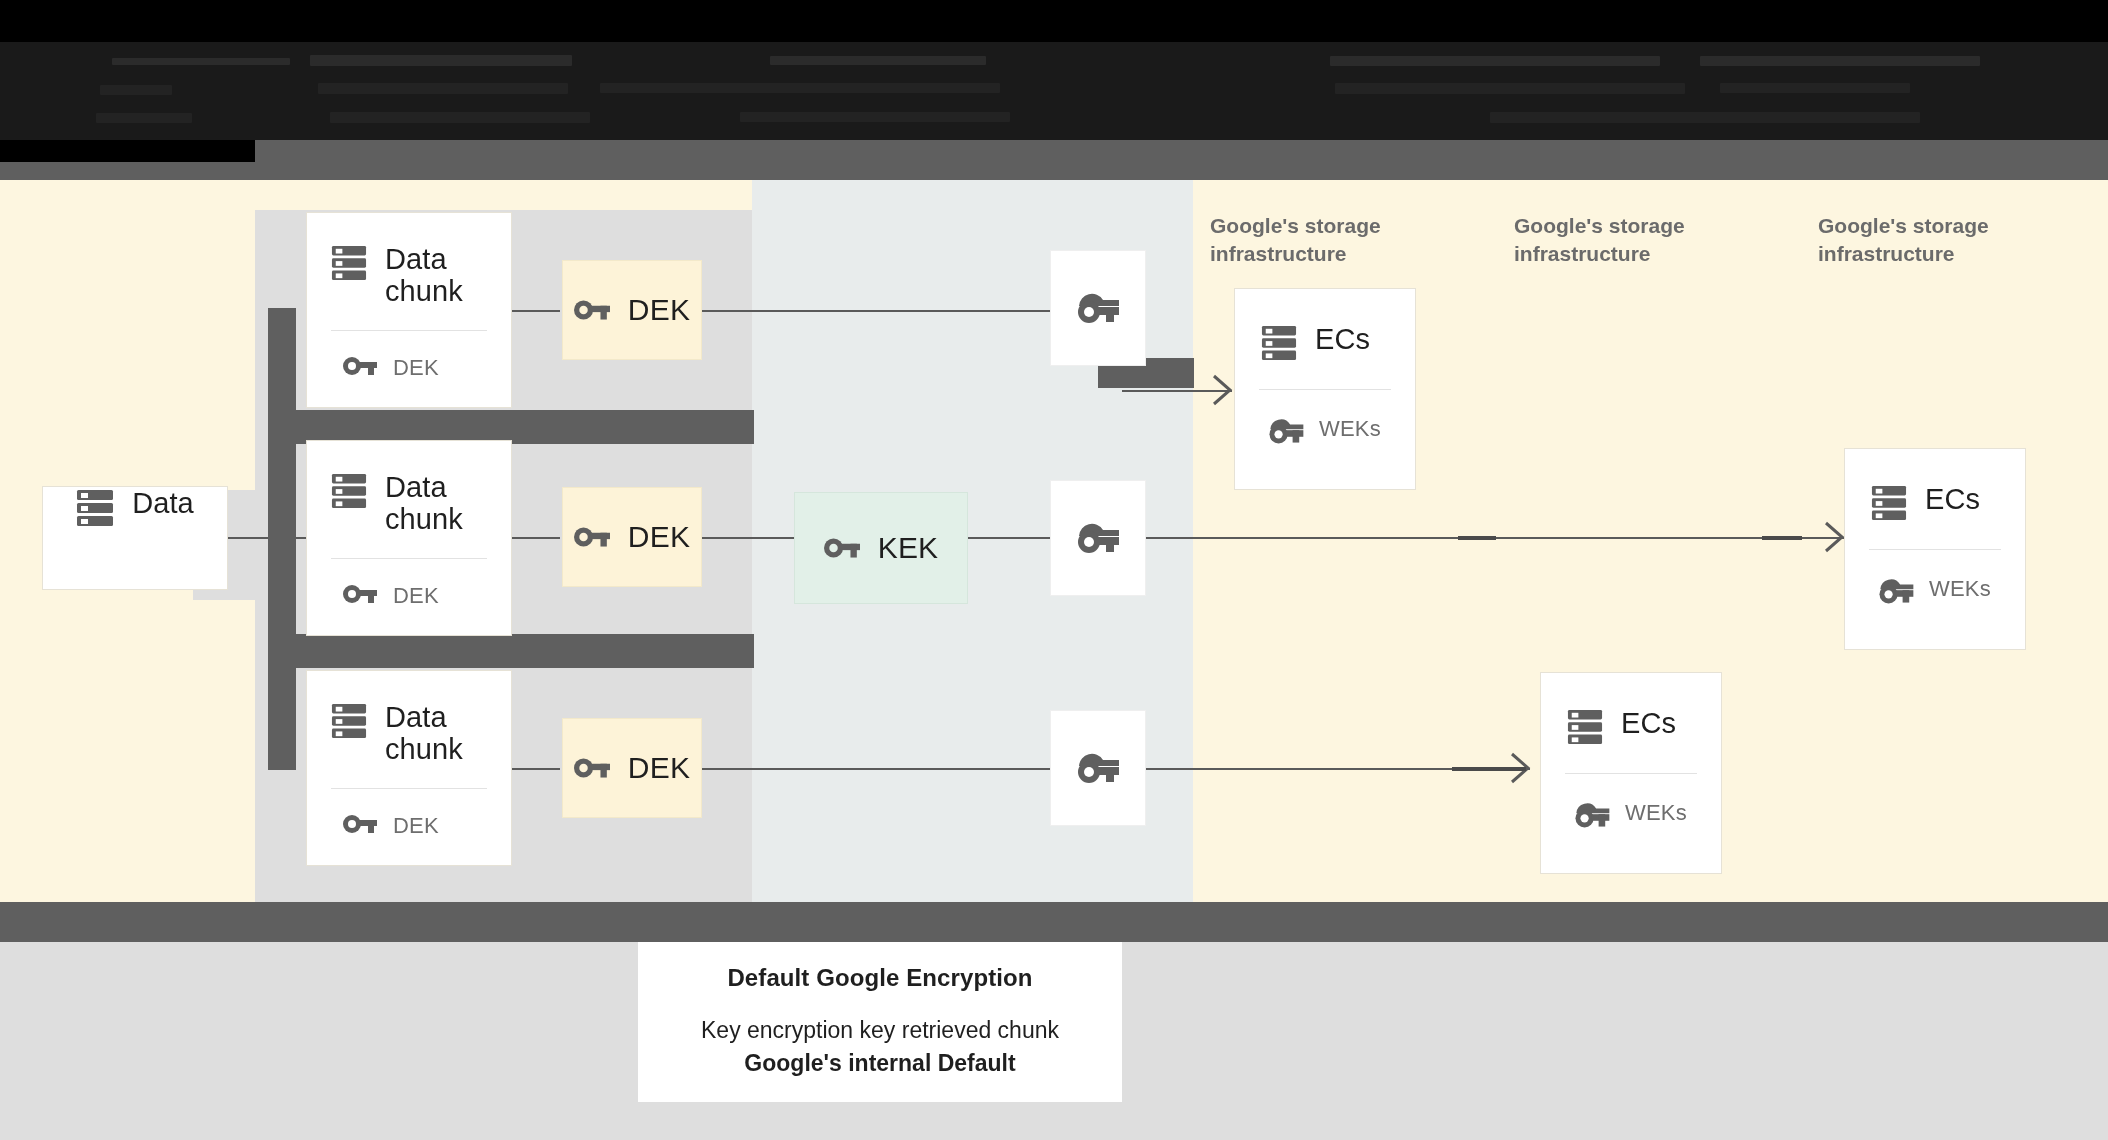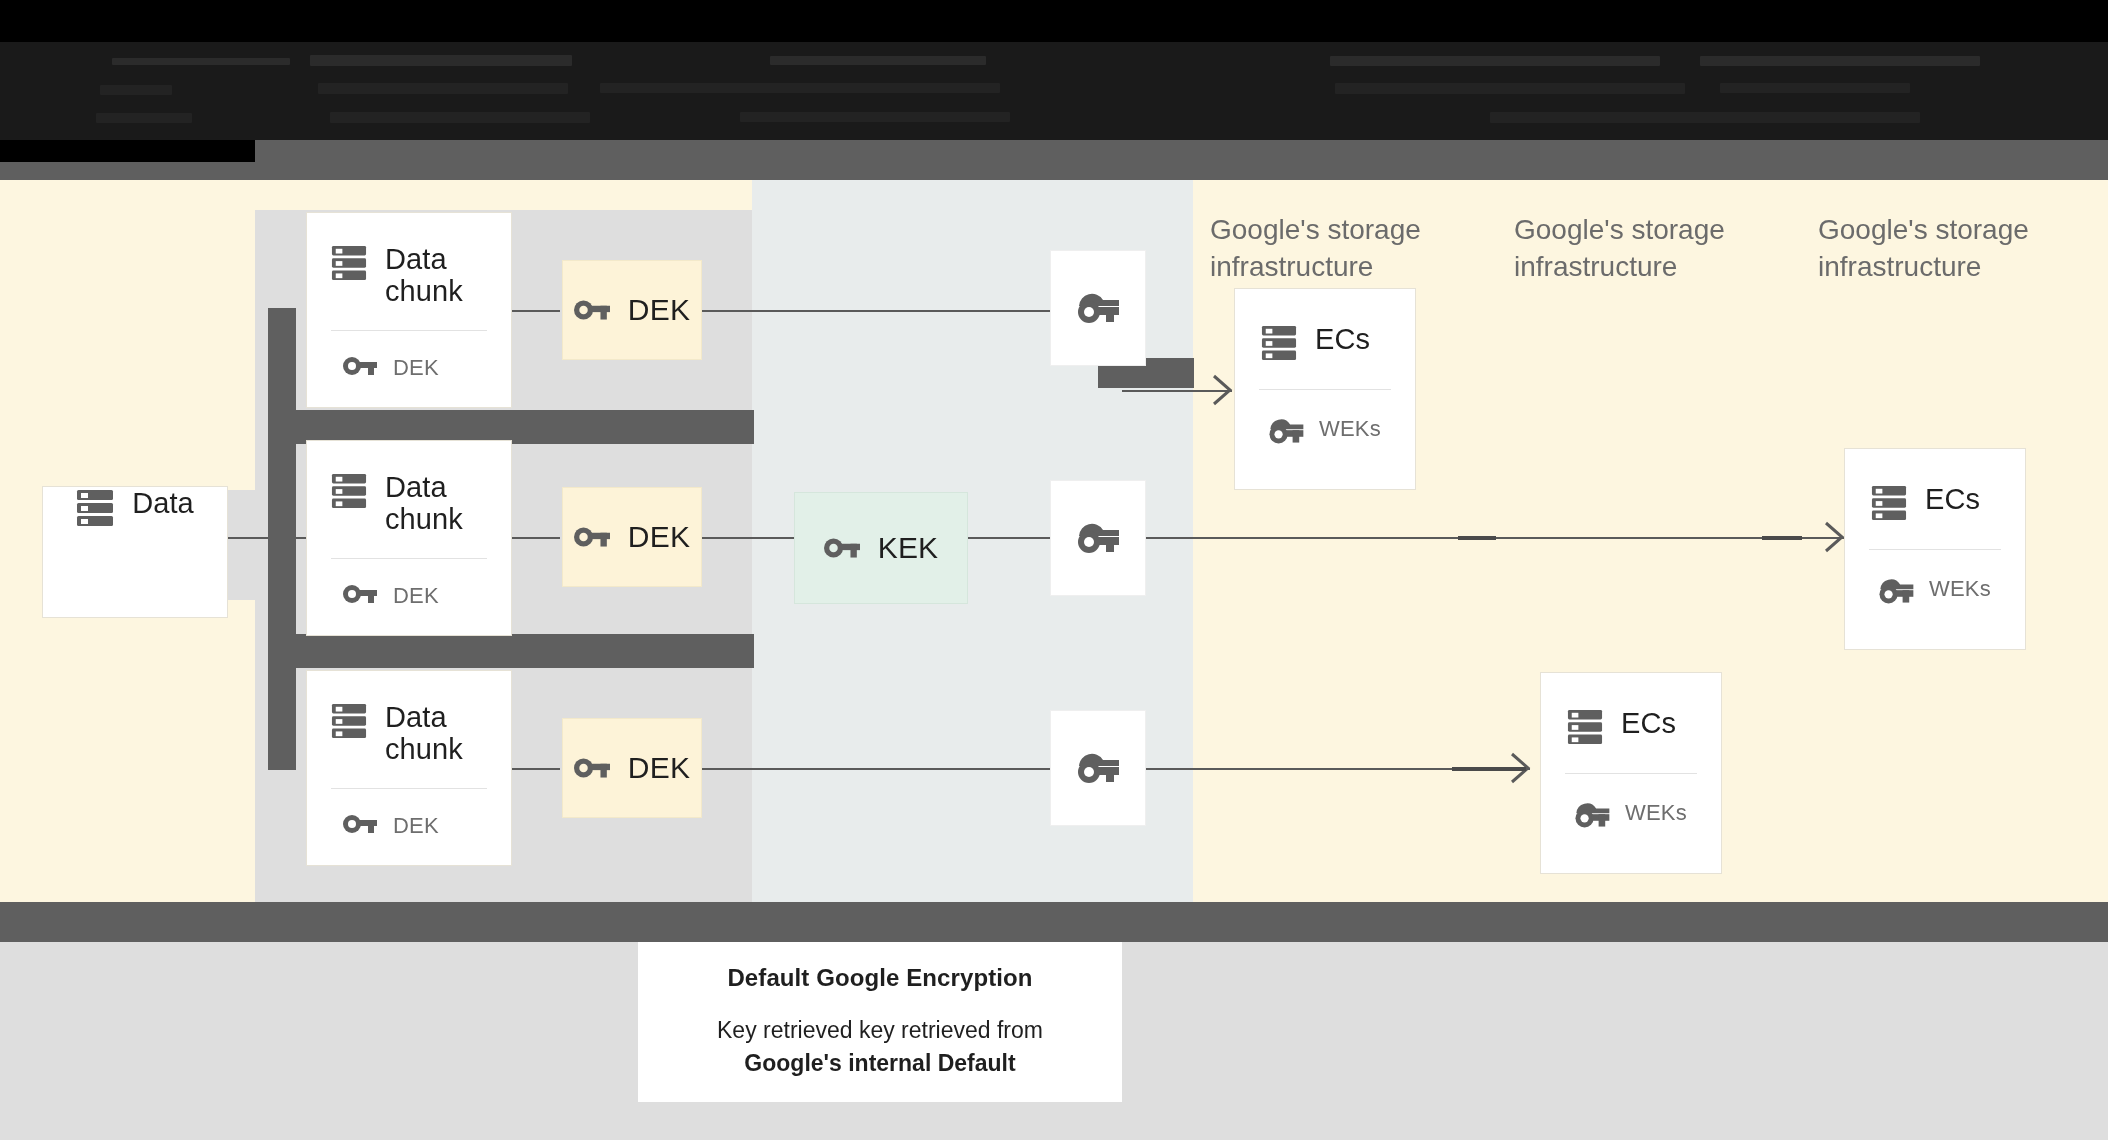--- a/index.html
+++ b/index.html
@@ -85,24 +85,25 @@
     border:1px solid #efefef;
     display:flex;
     align-items:center;
     justify-content:center;
     box-sizing:border-box;
   }
 
   
   .infra-label{
     position:absolute;
-    font-size:28px;
+    font-size:21px;
     color:#6b6b6b;
     line-height:1.32;
     width:230px;
+    font-weight:bold;
   }
 
   
   .caption-box{
     position:absolute;
     left:638px;top:942px;width:484px;height:160px;
     background:#ffffff;
     display:flex;
     flex-direction:column;
     align-items:center;
@@ -183,21 +184,21 @@
   <div class="line-thick" style="left:1458px;top:536px;width:38px;"></div>
   <div class="line-thick" style="left:1762px;top:536px;width:40px;"></div>
   <div class="line-thick" style="left:1452px;top:767px;width:74px;"></div>
 
   <div class="occ" style="left:268px;top:308px;width:28px;height:462px;"></div>
   <div class="occ" style="left:268px;top:410px;width:486px;height:34px;"></div>
   <div class="occ" style="left:268px;top:634px;width:486px;height:34px;"></div>
   <div class="occ" style="left:1098px;top:358px;width:96px;height:30px;"></div>
   <div class="occ" style="left:880px;top:902px;width:0;height:0;"></div>
 
-  <div class="card" style="left:42px;top:486px;width:186px;height:132px;">
+  <div class="card" style="left:42px;top:486px;width:186px;height:104px;">
     <div class="card-row" style="height:100%;justify-content:center;">
       <span>
         <svg width="38" height="42" viewBox="0 0 38 42">
           <rect x="1" y="3" width="36" height="10" rx="1.5" fill="#5f5f5f"></rect>
           <rect x="5" y="6" width="7" height="5" fill="#ffffff"></rect>
           <rect x="1" y="16" width="36" height="10" rx="1.5" fill="#5f5f5f"></rect>
           <rect x="5" y="19" width="7" height="5" fill="#ffffff"></rect>
           <rect x="1" y="29" width="36" height="10" rx="1.5" fill="#5f5f5f"></rect>
           <rect x="5" y="32" width="7" height="5" fill="#ffffff"></rect>
         </svg>
@@ -473,18 +474,18 @@
       <span class="card-sub">WEKs</span>
     </div>
   </div>
 
   <div class="band band-bottom-gray"></div>
   <div class="band band-footer"></div>
 
   <div class="caption-box">
     <div class="caption-title">Default Google Encryption</div>
     <div class="caption-body">
-      <span>Key retrieved key retrieved from</span><br>
+      <span>Key encryption key retrieved chunk</span><br>
       <b>Google's internal Default</b>
     </div>
   </div>
 
 </div>
 
 </body></html>

